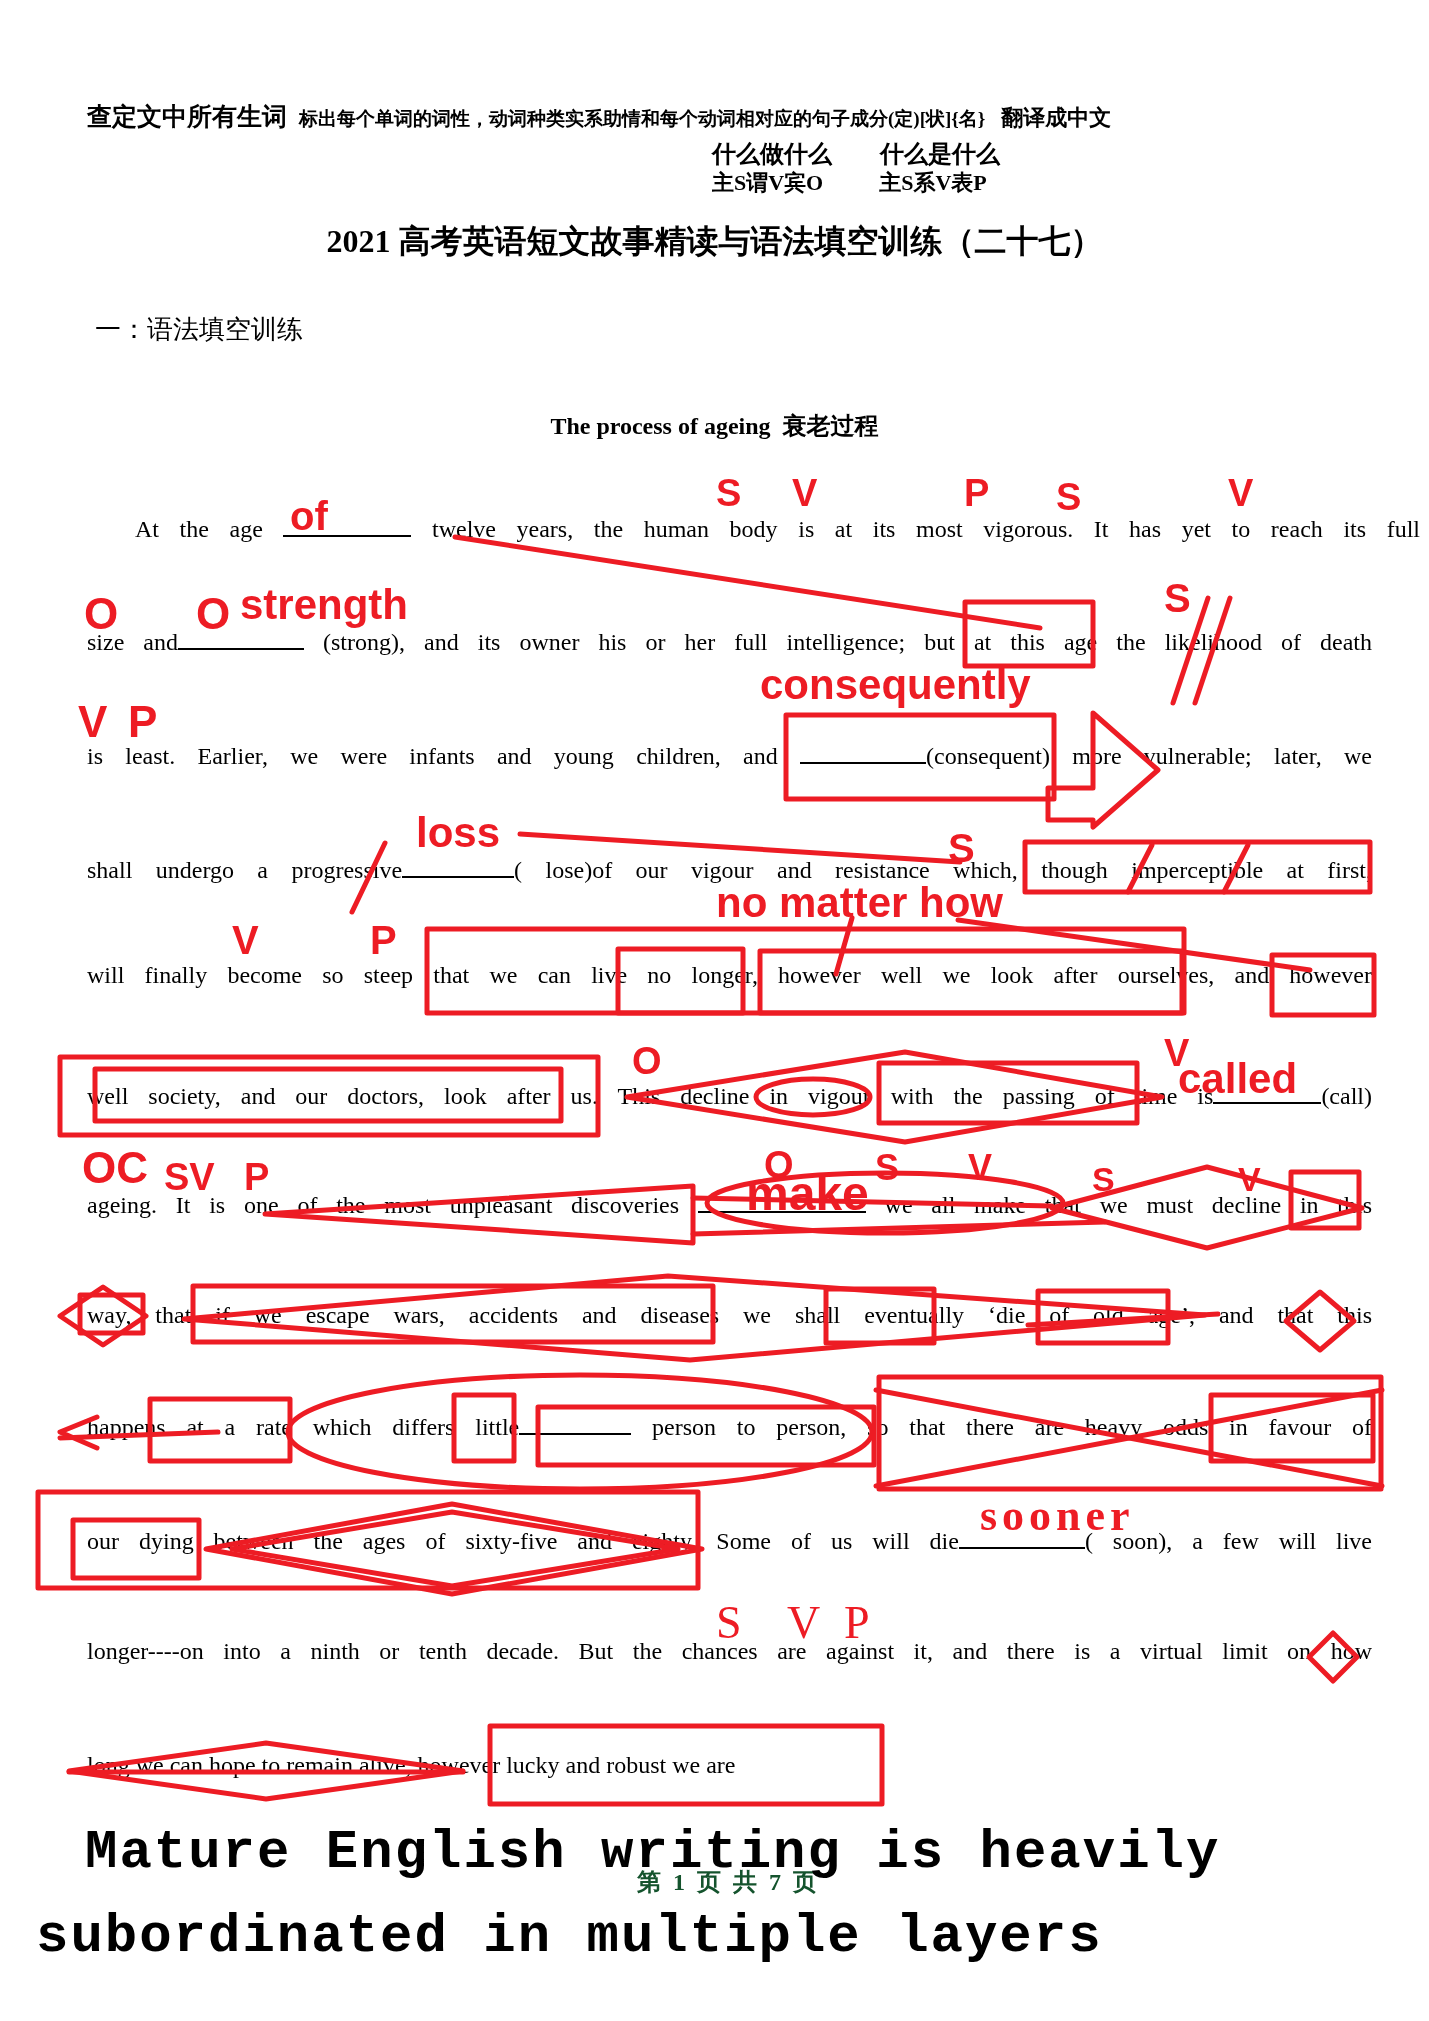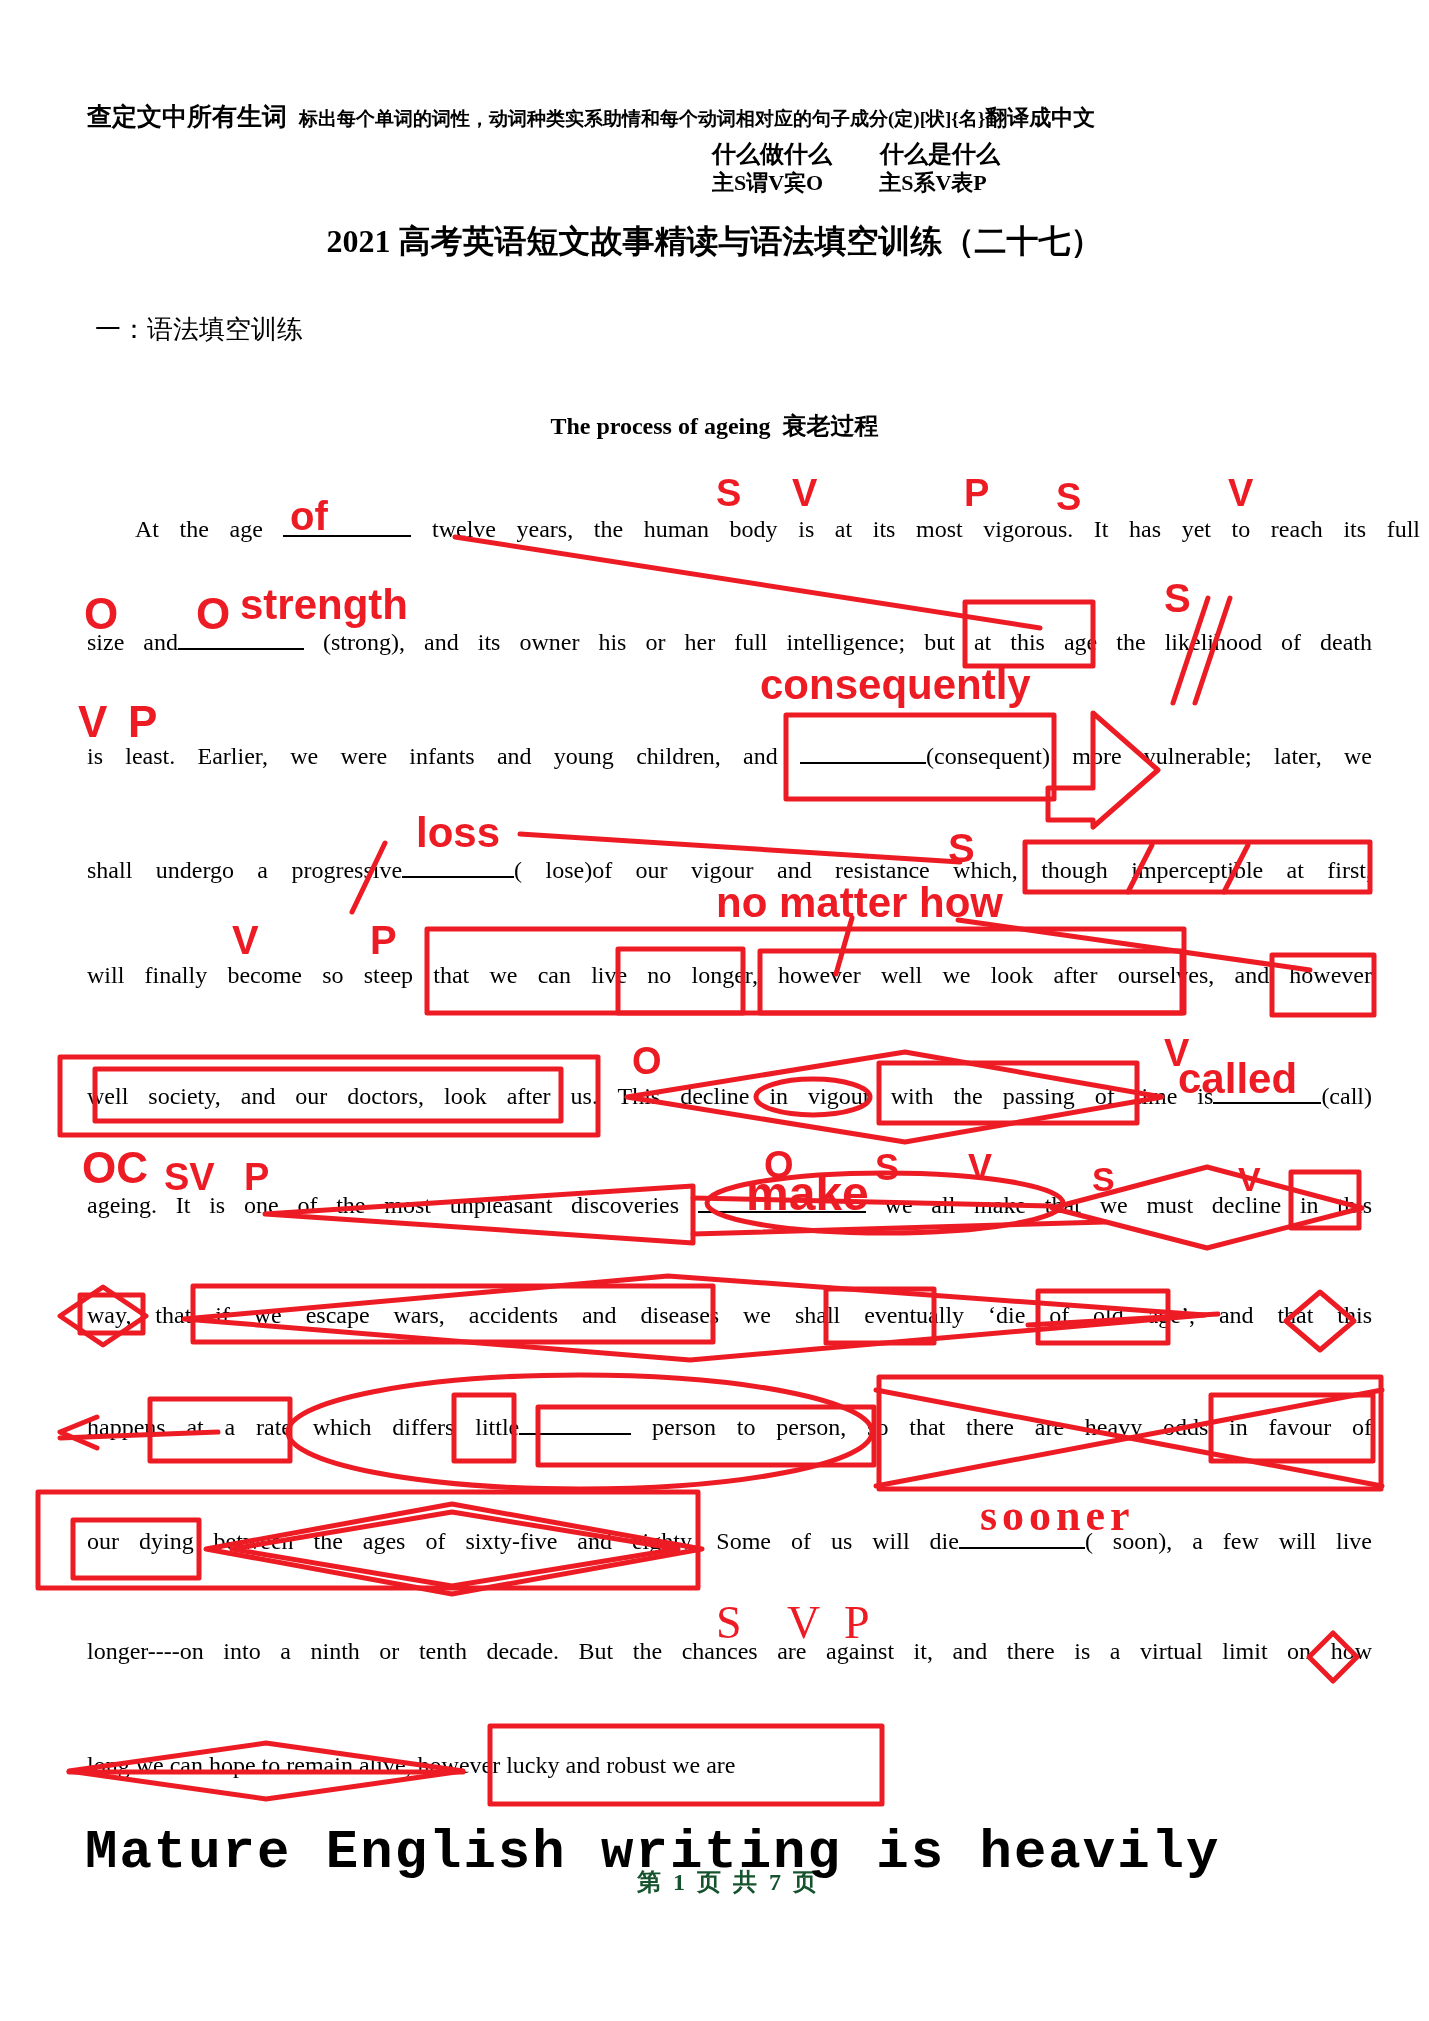--- a/index.html
+++ b/index.html
@@ -3,21 +3,21 @@
 <meta charset="utf-8">
 <style>
   html,body{margin:0;padding:0;background:#ffffff;}
   .page{position:relative;width:1429px;height:2021px;background:#ffffff;overflow:hidden;
         font-family:"Liberation Serif",serif;color:#000;}
   .abs{position:absolute;}
   
   .hdr1{top:100px;left:87px;width:1200px;white-space:nowrap;}
   .hdr-big{font-size:25px;font-weight:bold;font-family:"Liberation Serif",serif;}
   .hdr-small{font-size:19px;font-weight:bold;margin-left:12px;}
-  .hdr-mid{font-size:22px;font-weight:bold;}
+  .hdr-mid{font-size:22px;font-weight:bold;margin-left:16px;}
   .hdr2{top:138px;left:712px;font-size:24px;font-weight:bold;white-space:nowrap;}
   .hdr2 span{display:inline-block;}
   .hdr2 .gap{width:48px;}
   .hdr3{top:168px;left:712px;font-size:22px;font-weight:bold;white-space:nowrap;}
   .hdr3 .gap{width:56px;display:inline-block;}
   .title{top:220px;left:0;width:1429px;text-align:center;font-size:32px;font-weight:bold;}
   .section{top:312px;left:95px;font-size:26px;}
   .ptitle{top:410px;left:0;width:1429px;text-align:center;font-size:24px;font-weight:bold;}
   
   .pline{left:87px;width:1285px;font-size:24px;white-space:nowrap;
@@ -201,14 +201,15 @@
     <polygon points="1309,1657 1333,1633 1357,1657 1333,1681"></polygon>
 
     <polygon points="69,1771 266,1743 463,1771 266,1799"></polygon>
     <line x1="69" y1="1772" x2="463" y2="1772"></line>
     <rect x="490" y="1726" width="392" height="78"></rect>
   </svg>
 
   <div class="abs footer">第 1 页 共 7 页</div>
 
   <div class="bignote" style="left:85px;top:1822px">Mature English writing is heavily</div>
+  <div class="bignote" style="left:36px;top:1906px">subordinated in multiple layers</div>
 
 </div>
 
 </body></html>

